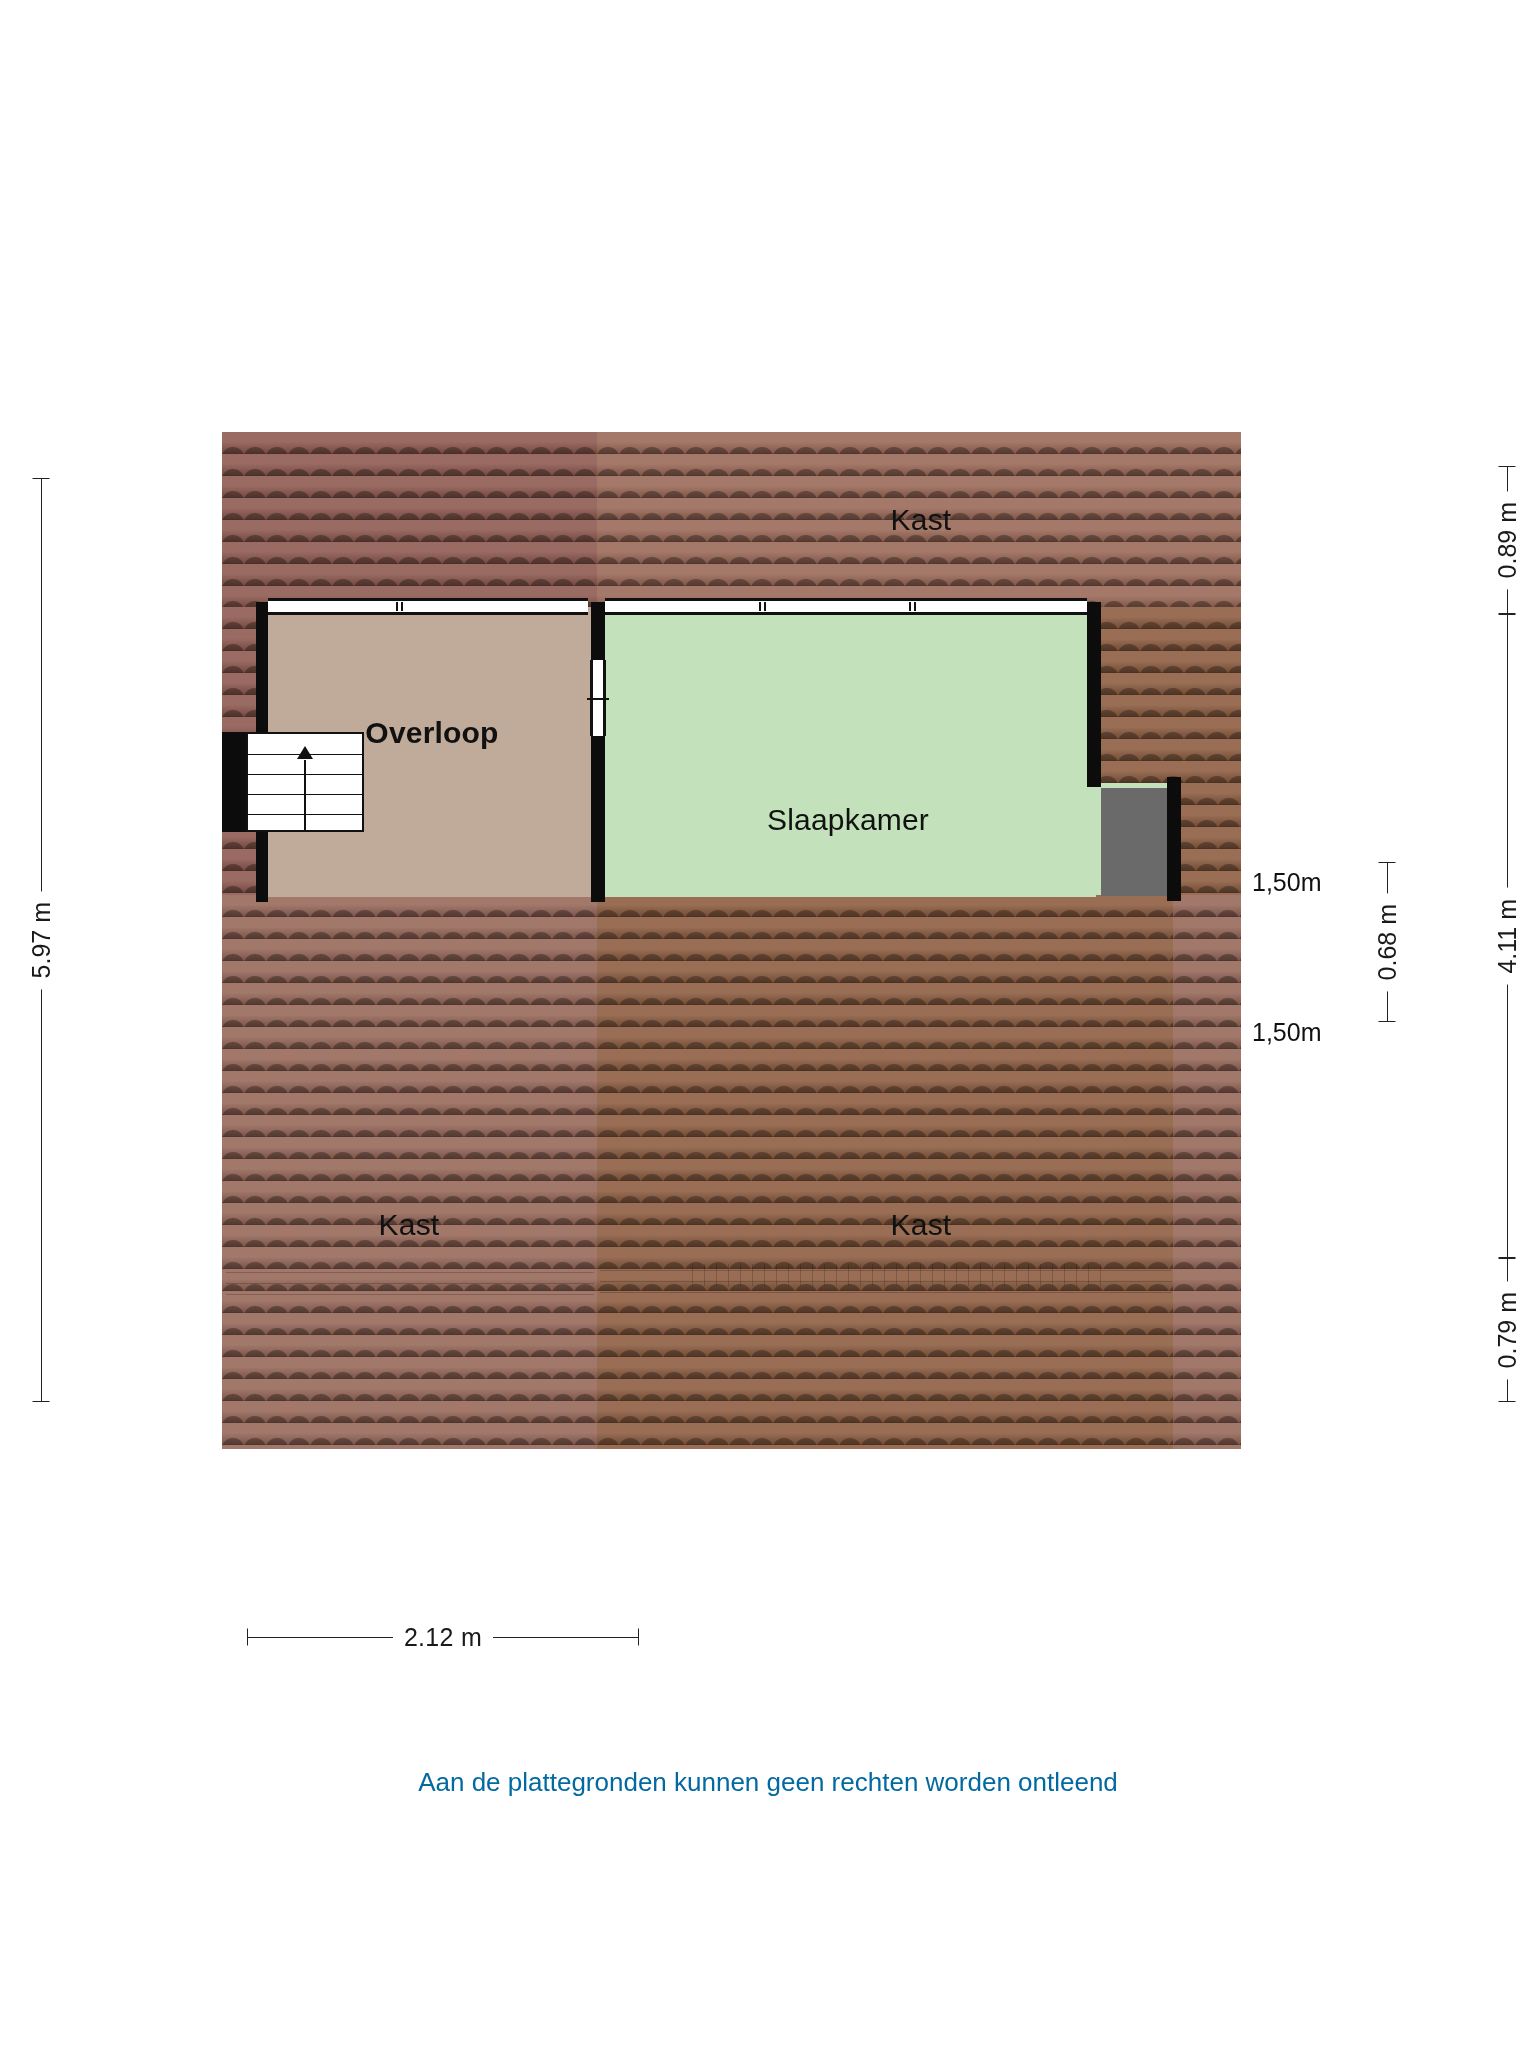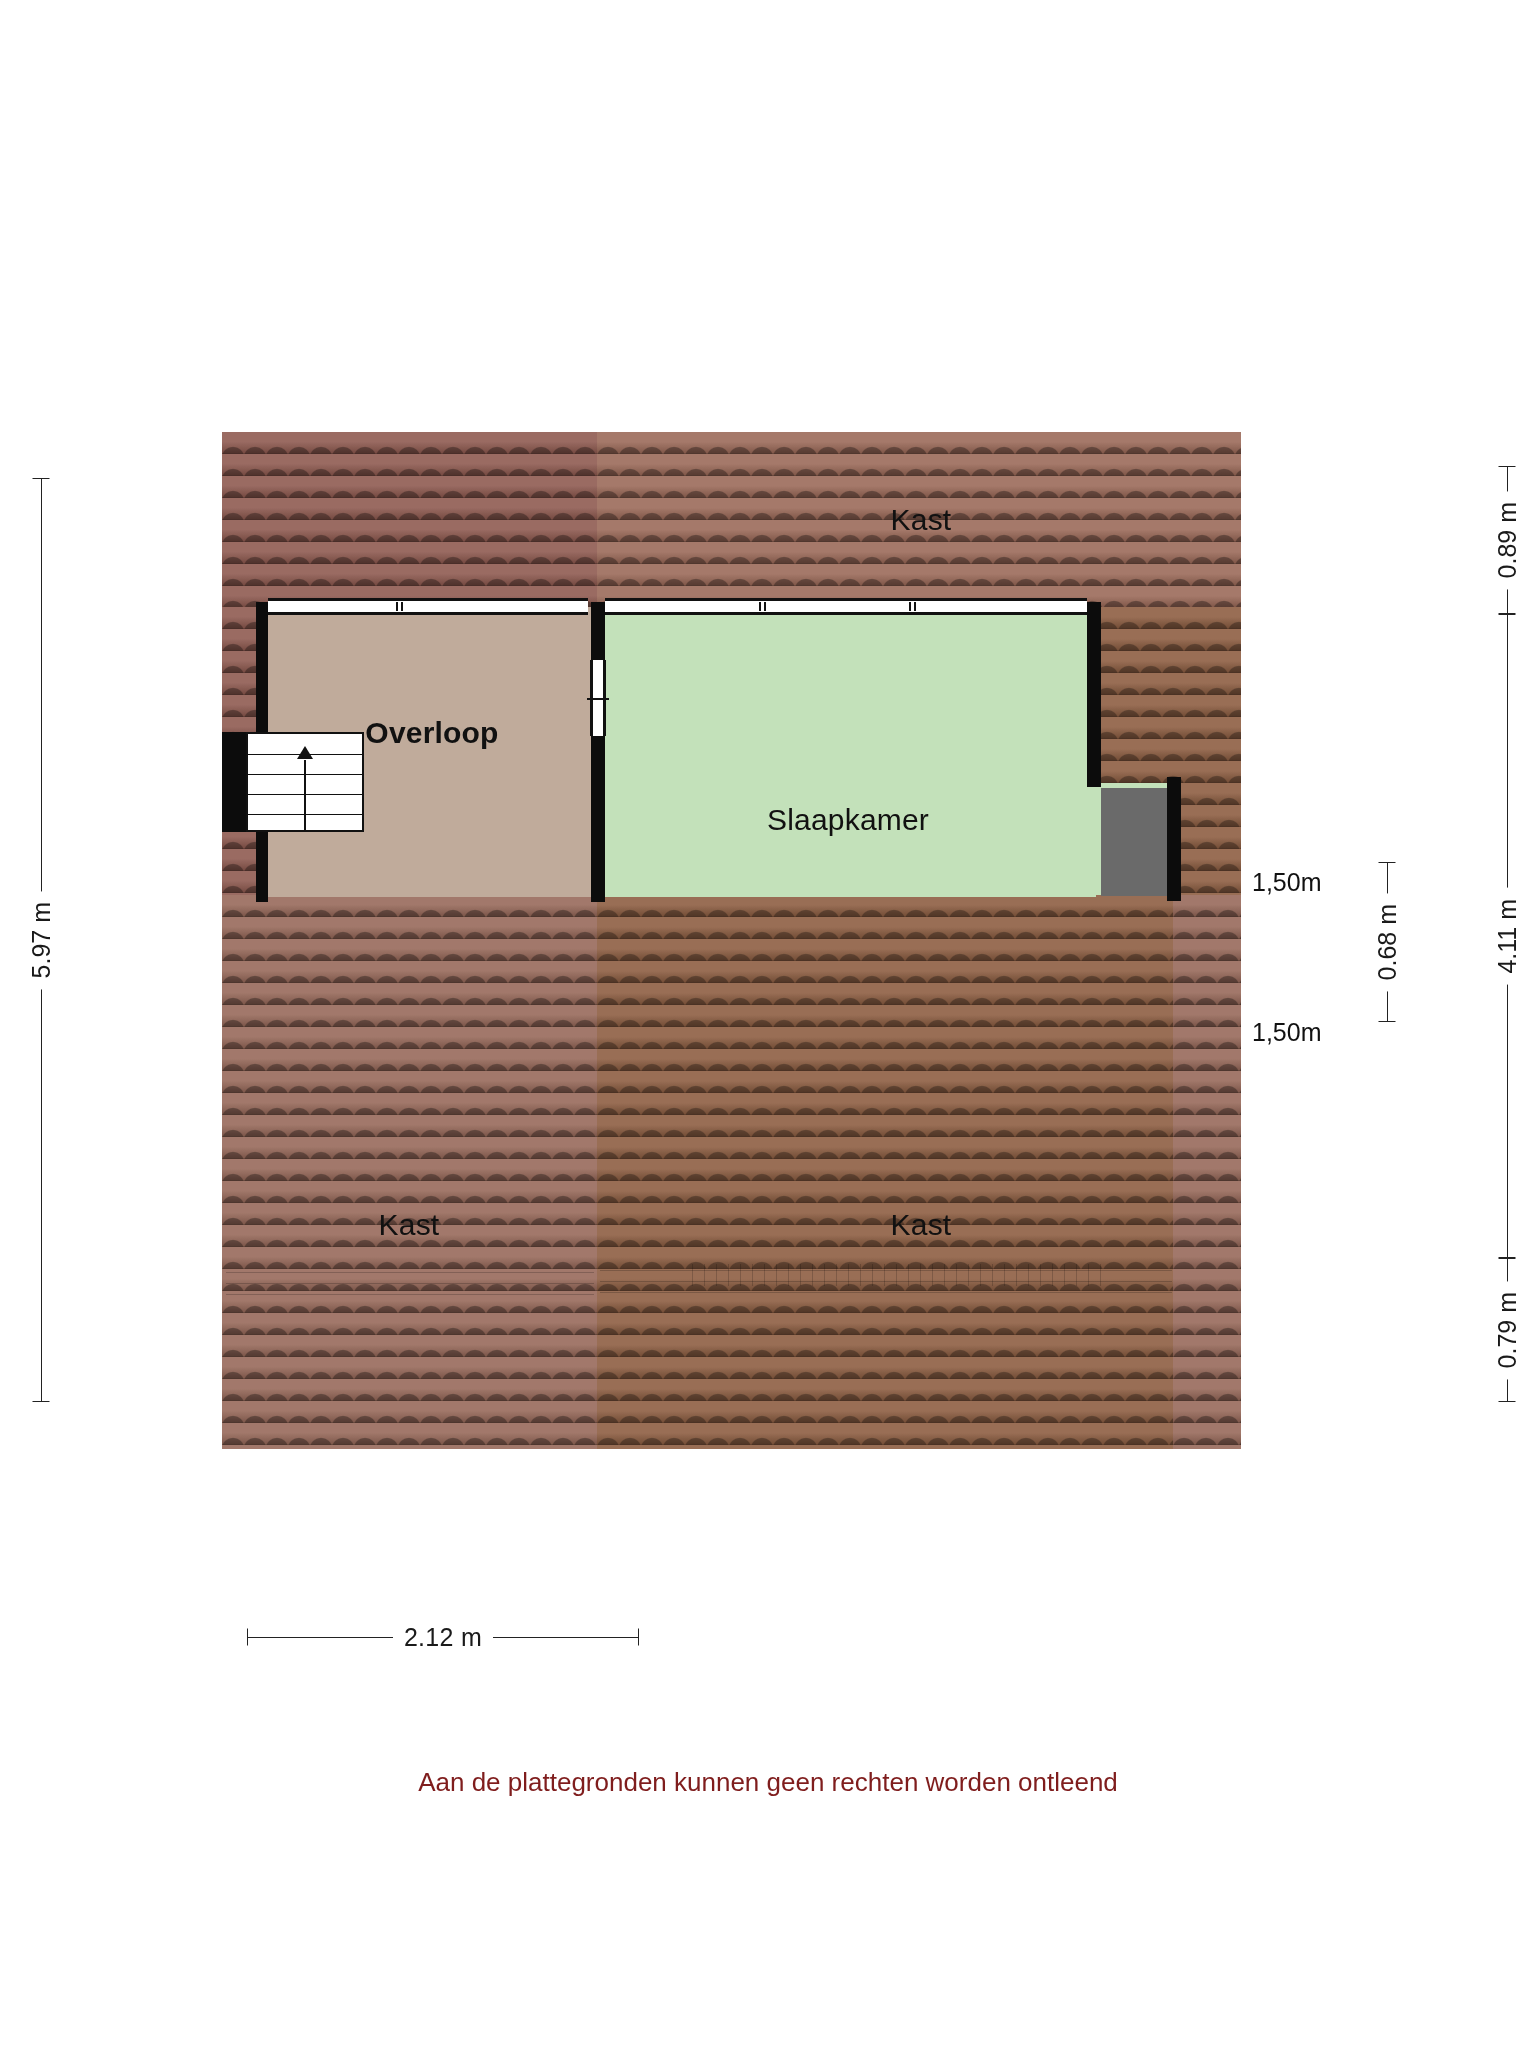--- a/index.html
+++ b/index.html
@@ -238,21 +238,21 @@
     white-space: nowrap;
   }
 
   
   .footer {
     position: absolute;
     left: 0;
     width: 100%;
     text-align: center;
     font-size: 26px;
-    color: #7f1d1d;
+    color: #0369a1;
     line-height: 1.5;
   }
 </style>
 </head>
 <body>
 
 <div class="plan-root">
 
 
   <div class="dim-v" style="left:28px; top:478px; height:924px;">

